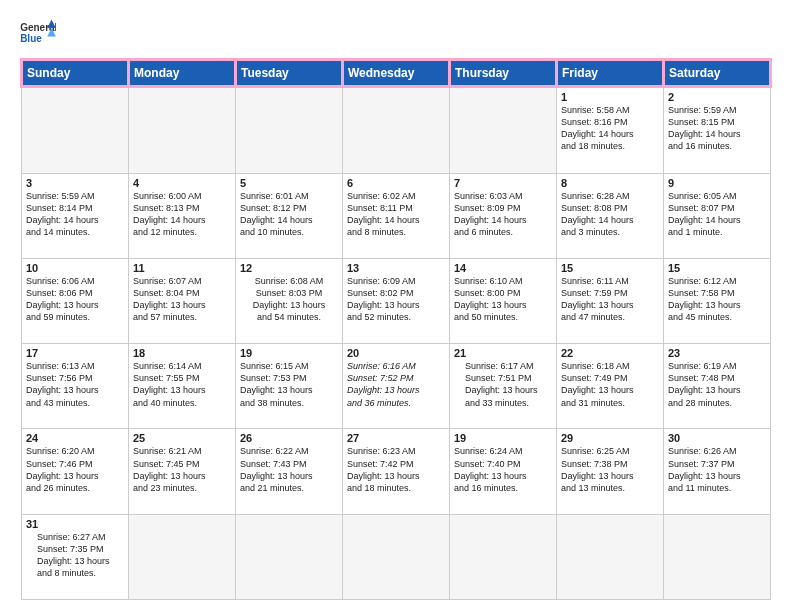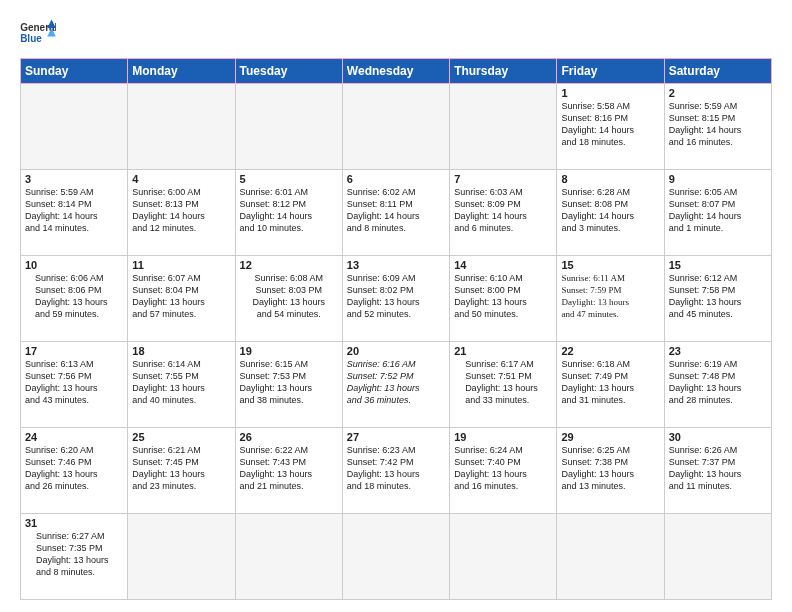--- a/index.html
+++ b/index.html
@@ -50,21 +50,21 @@
       border-collapse: collapse;
       width: 100%;
       table-layout: fixed;
     }
     .calendar th {
       background: #1a5fb4;
       color: #fff;
       font-size: 12px;
       font-weight: bold;
       padding: 5px 4px;
-      border: 1px solid #f9a8d4;
+      border: 3px solid #f9a8d4;
       text-align: left;
     }
     .calendar td {
       border: 1px solid #ccc;
       vertical-align: top;
       padding: 3px 4px;
       font-size: 9.5px;
       color: #222;
       background: #fff;
       width: calc(100% / 7);
@@ -187,21 +187,21 @@
             <span class="day-num">9</span>
             <div class="day-info" style="white-space: pre-line;">Sunrise: 6:05 AM
 Sunset: 8:07 PM
 Daylight: 14 hours
 and 1 minute.</div>
           </td>
         </tr>
         <tr>
           <td>
             <span class="day-num">10</span>
-            <div class="day-info" style="white-space: pre-line; margin-left: 10px;">Sunrise: 6:06 AM
+            <div class="day-info" style="white-space: pre-line;">Sunrise: 6:06 AM
 Sunset: 8:06 PM
 Daylight: 13 hours
 and 59 minutes.</div>
           </td>
           <td>
             <span class="day-num">11</span>
             <div class="day-info" style="white-space: pre-line;">Sunrise: 6:07 AM
 Sunset: 8:04 PM
 Daylight: 13 hours
 and 57 minutes.</div>
@@ -222,21 +222,21 @@
           </td>
           <td>
             <span class="day-num">14</span>
             <div class="day-info" style="white-space: pre-line;">Sunrise: 6:10 AM
 Sunset: 8:00 PM
 Daylight: 13 hours
 and 50 minutes.</div>
           </td>
           <td>
             <span class="day-num">15</span>
-            <div class="day-info" style="white-space: pre-line; font-family: Liberation Serif, serif;">Sunrise: 6:11 AM
+            <div class="day-info" style="white-space: pre-line;">Sunrise: 6:11 AM
 Sunset: 7:59 PM
 Daylight: 13 hours
 and 47 minutes.</div>
           </td>
           <td>
             <span class="day-num">15</span>
             <div class="day-info" style="white-space: pre-line;">Sunrise: 6:12 AM
 Sunset: 7:58 PM
 Daylight: 13 hours
 and 45 minutes.</div>

